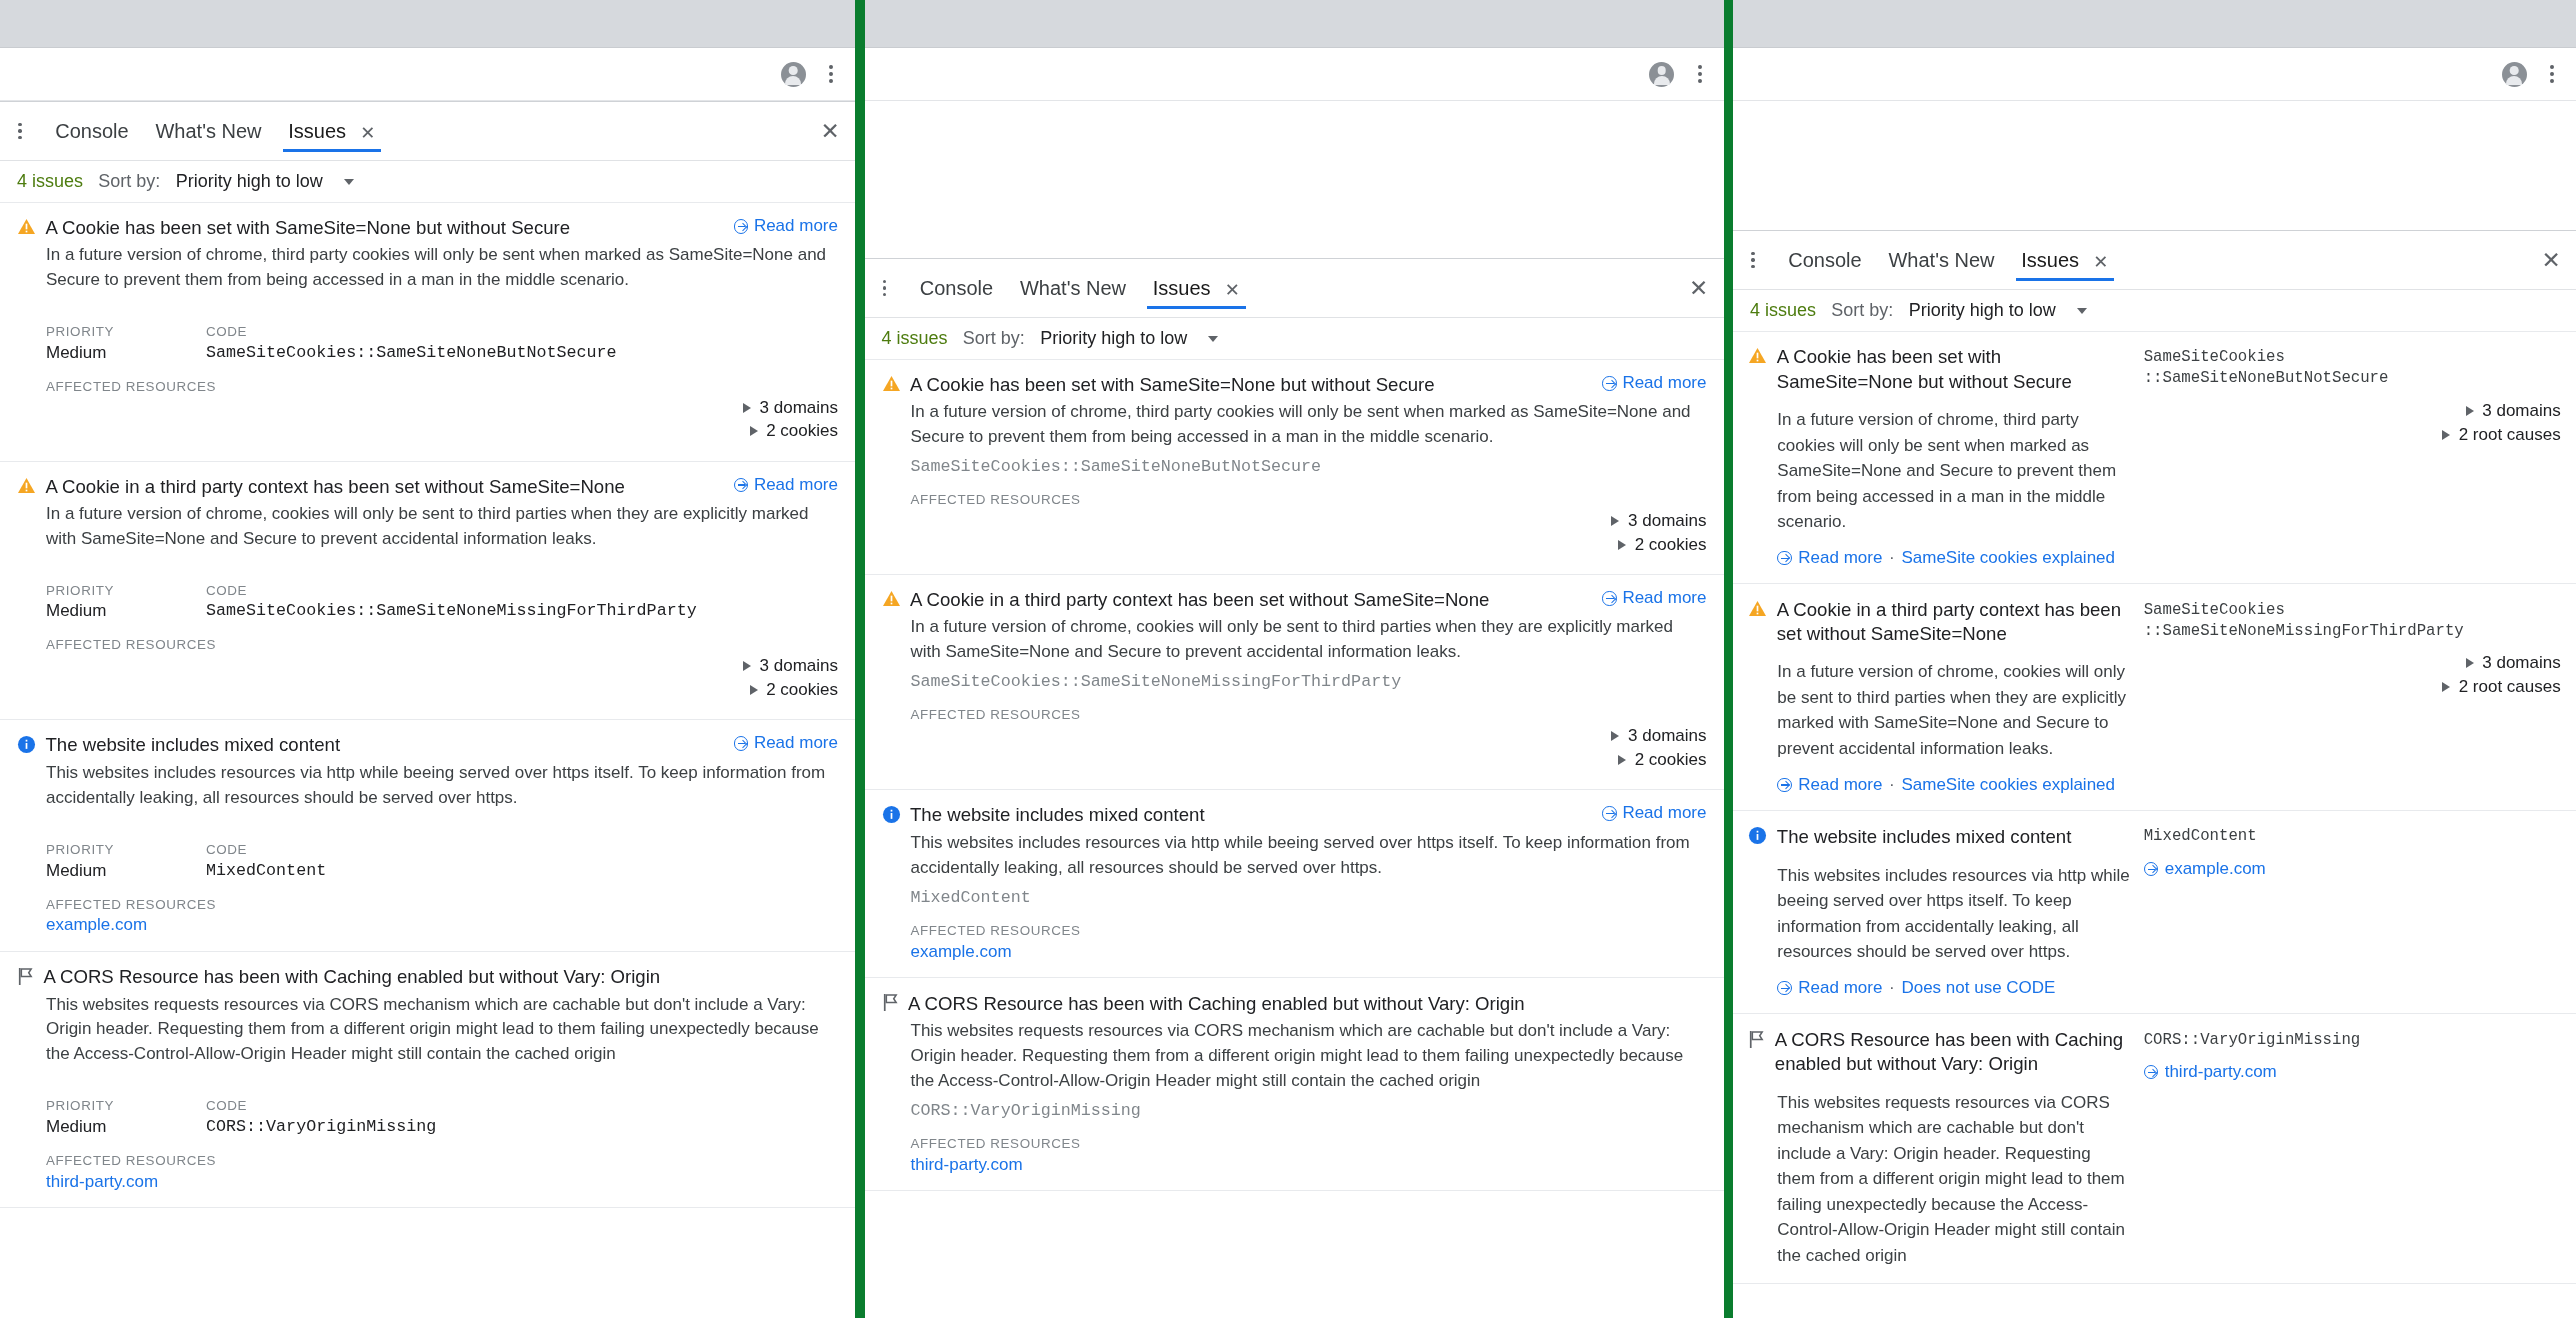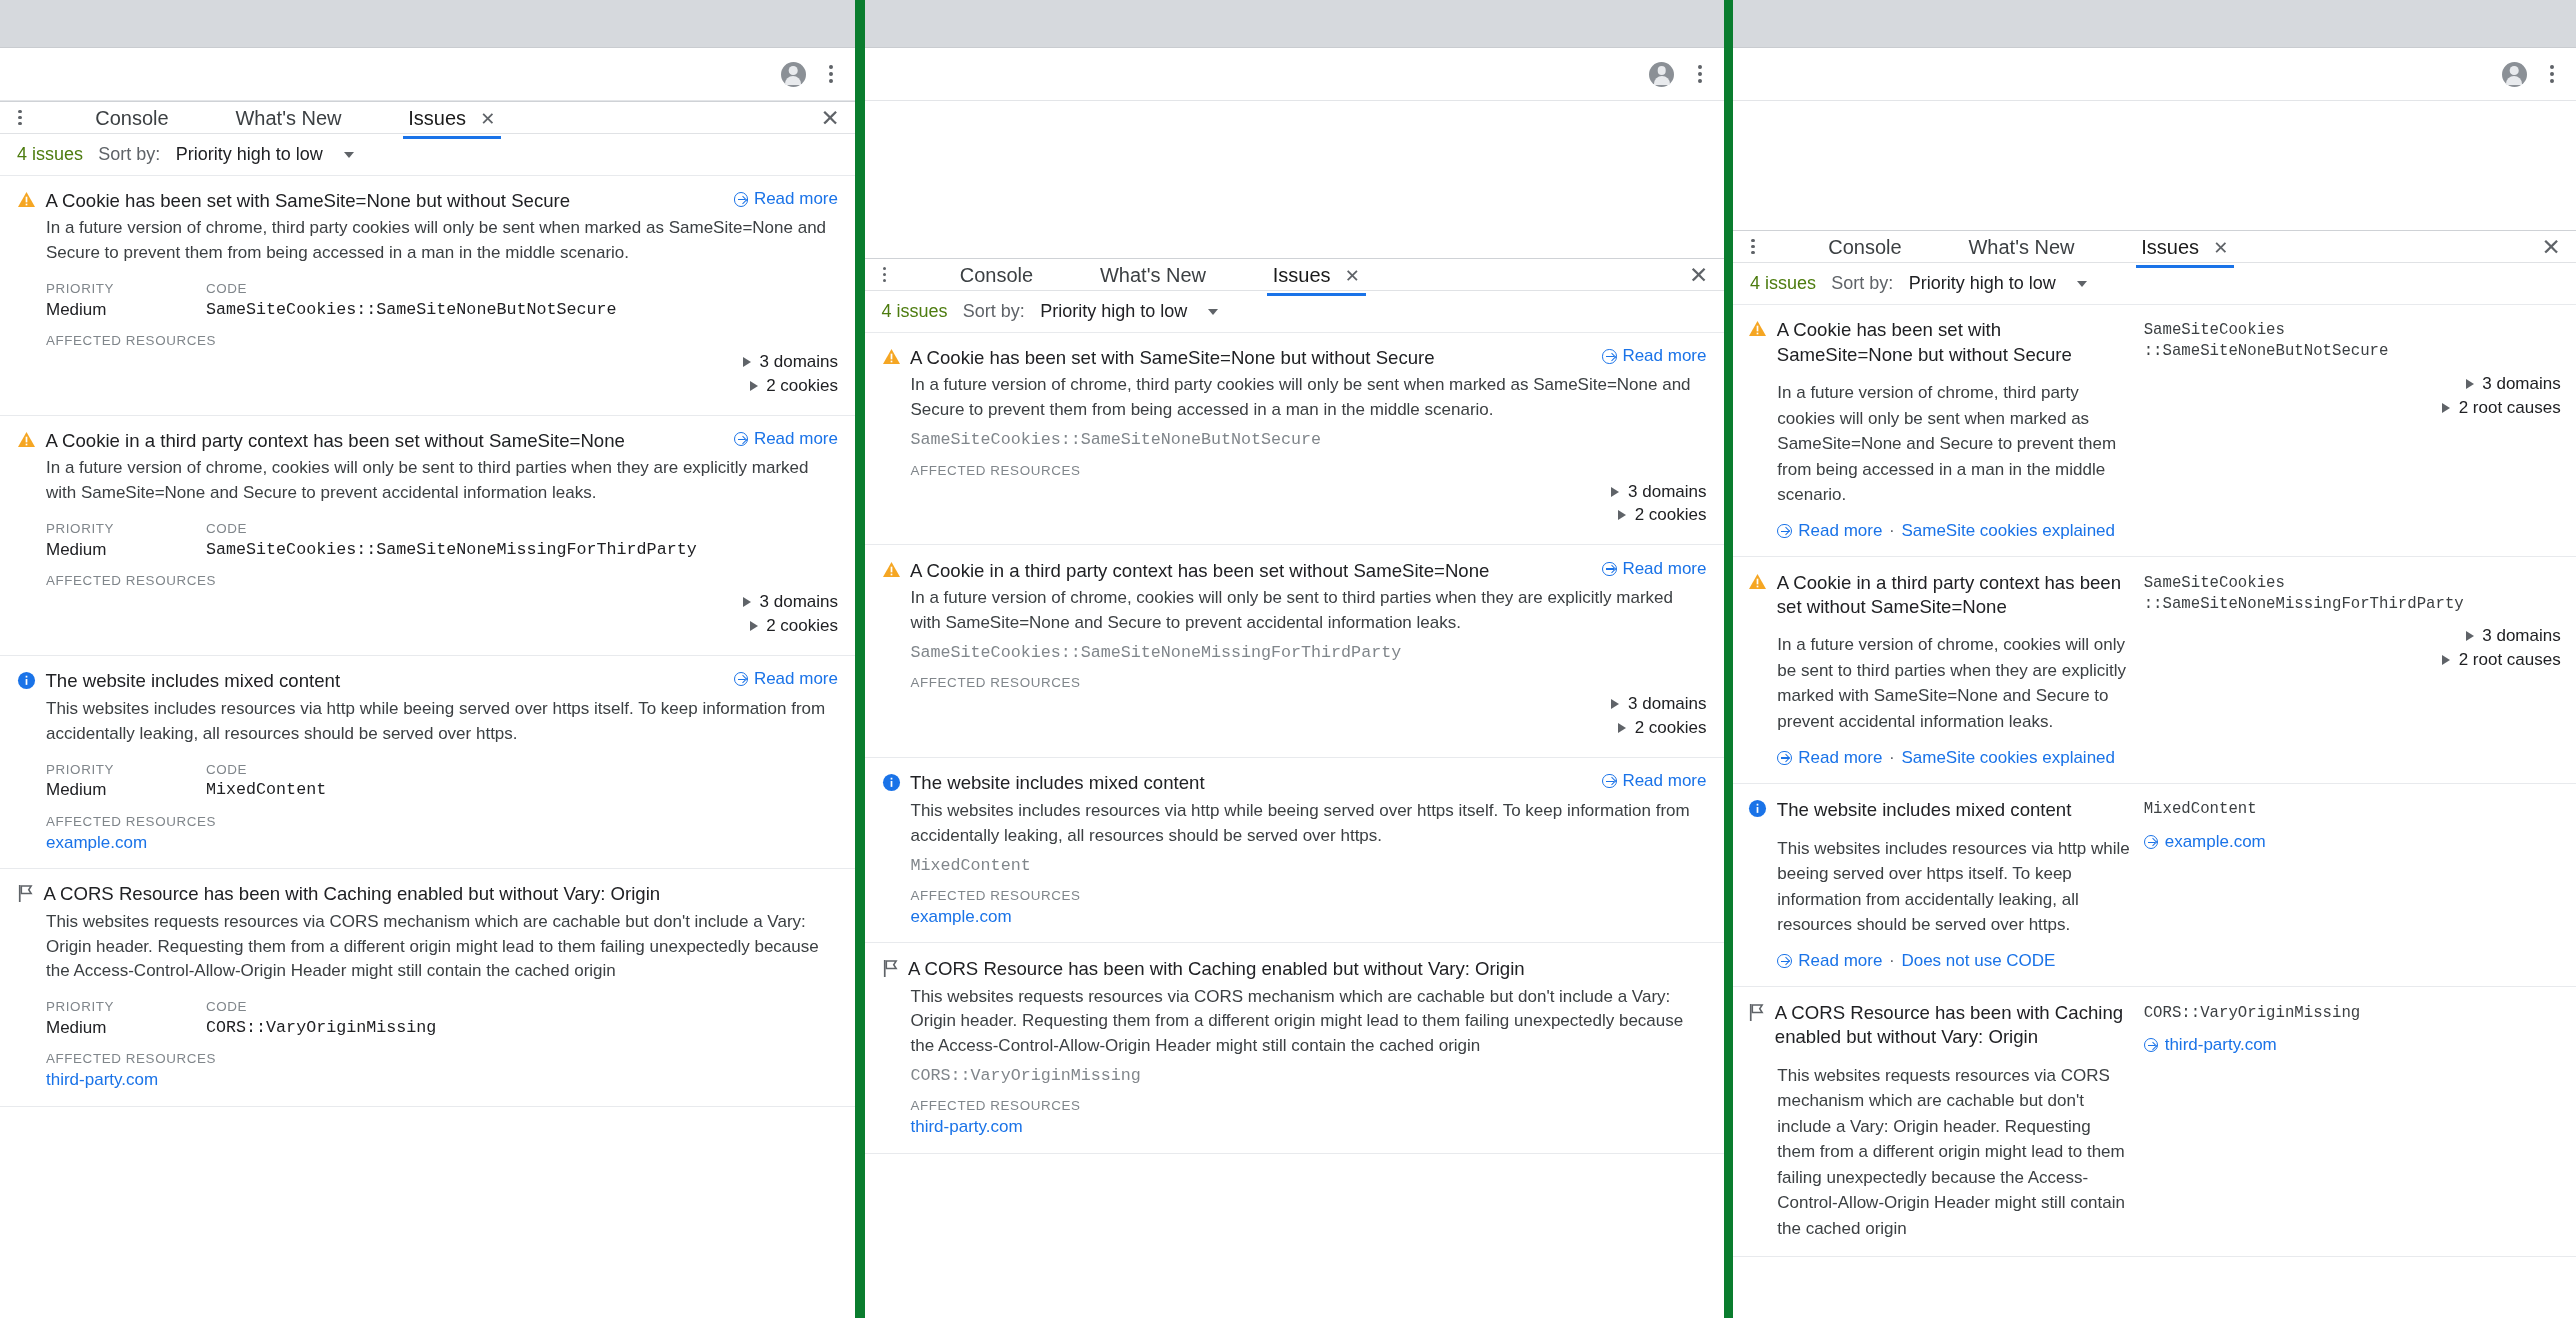--- a/index.html
+++ b/index.html
@@ -80,27 +80,26 @@
   .kebab i { width: 3.8px; height: 3.8px; border-radius: 50%; background: #5f6368; display: block; }
 
   .blank-area { background: #ffffff; }
 
   
   .drawer {
     background: #ffffff;
     border-top: 1px solid #cfd2d6;
   }
   .drawer-tabs {
-    height: 32px;
+    height: 59px;
     display: flex;
     align-items: center;
     border-bottom: 1px solid #e0e2e5;
     padding-left: 9.5px;
     position: relative;
-    gap: 40px;
   }
   .drawer-kebab {
     width: 21px; height: 27px;
     display: flex; flex-direction: column; align-items: center; justify-content: center; gap: 2.9px;
     margin-right: 11.4px;
   }
   .drawer-kebab i { width: 3.3px; height: 3.3px; border-radius: 50%; background: #5f6368; display: block; }
   .dtab {
     font-size: 20px;
     color: #3c4043;
@@ -211,20 +210,21 @@
     color: #3c4043;
     line-height: 1.45;
     margin-top: 2.9px;
   }
   .meta-label {
     font-size: 13.4px;
     letter-spacing: 0.6px;
     color: #80868b;
     text-transform: uppercase;
     margin-bottom: 3.8px;
+    margin-top: 16px;
   }
   .meta-value {
     font-size: 17px;
     color: #202124;
   }
   .mono {
     font-family: "Liberation Mono", monospace;
     font-size: 16.7px;
     color: #202124;
   }

